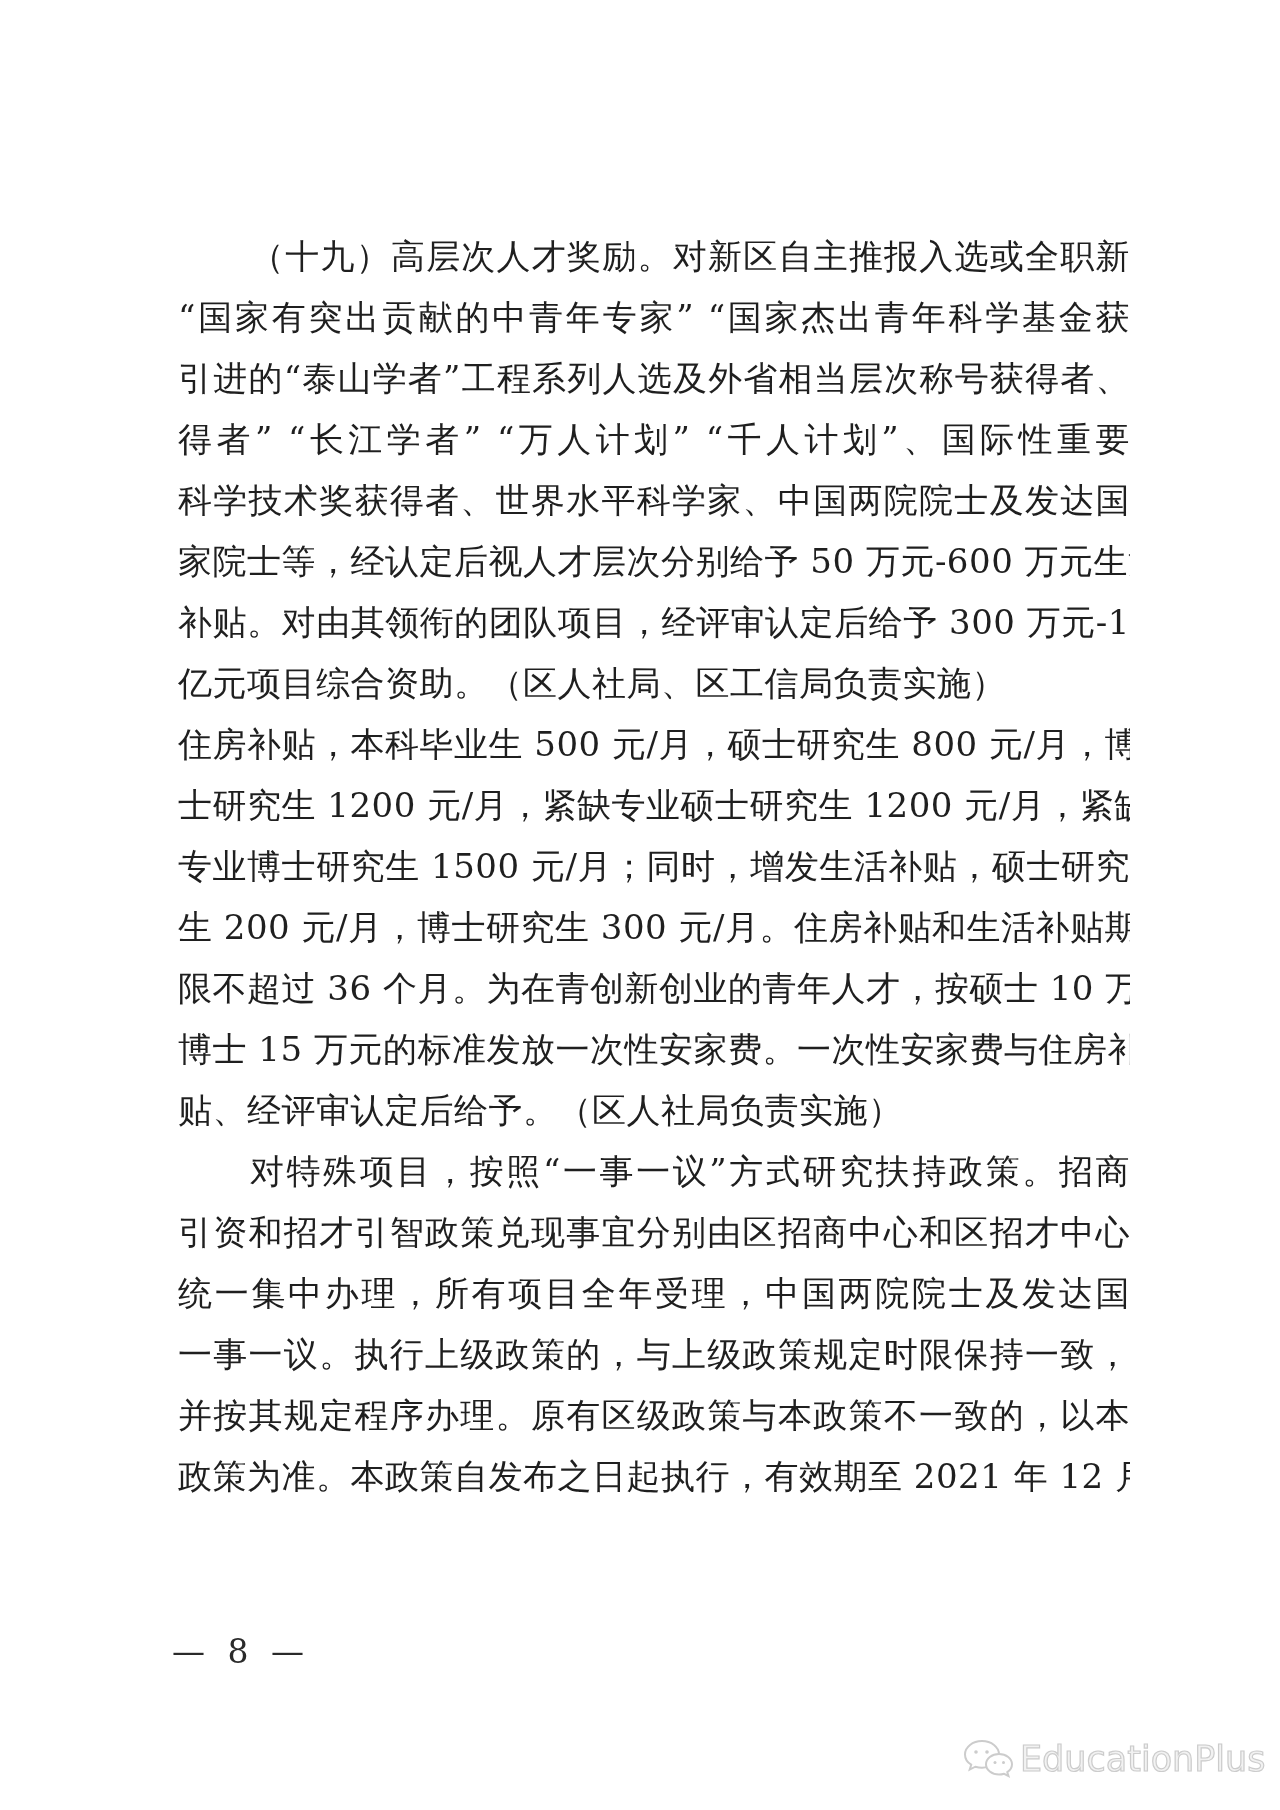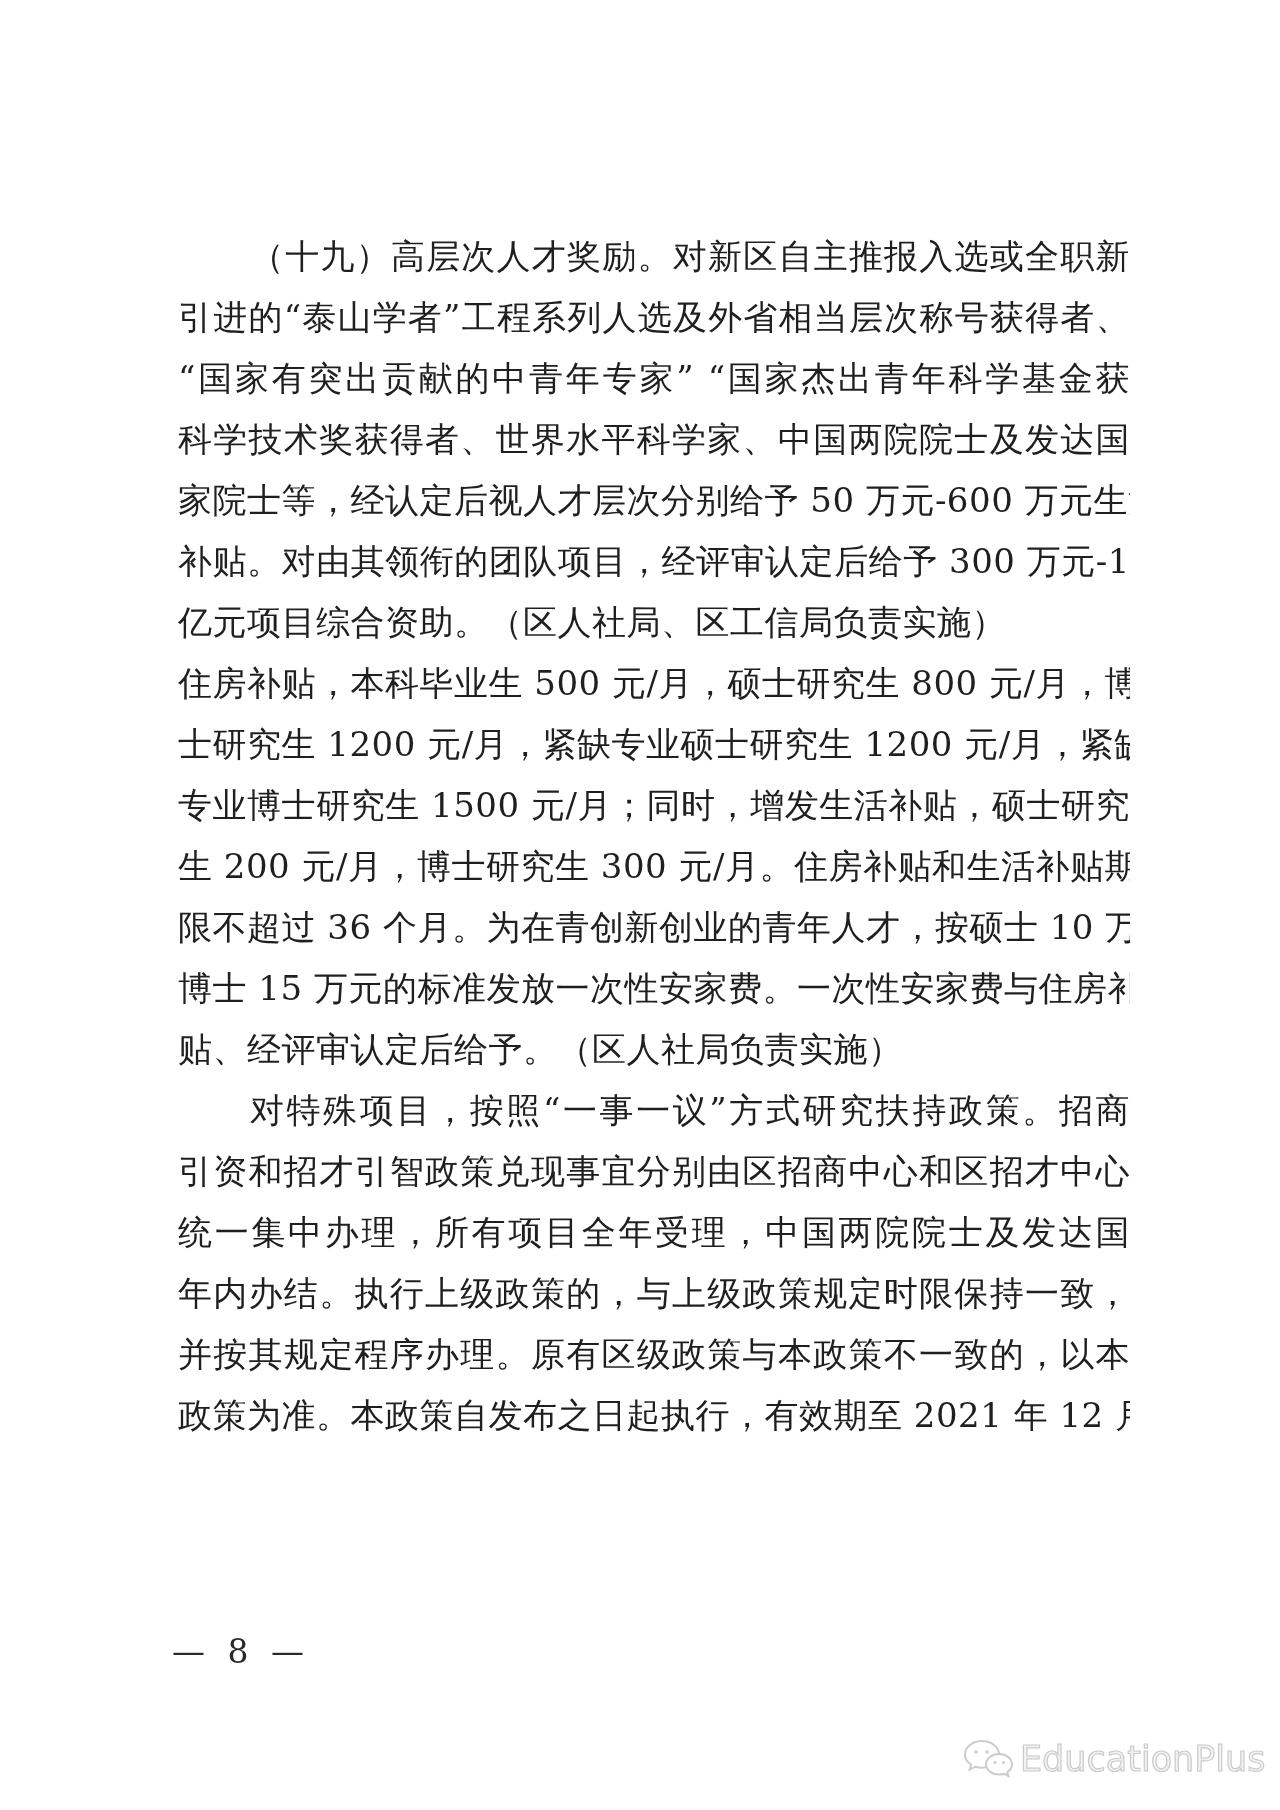--- a/index.html
+++ b/index.html
@@ -75,39 +75,40 @@
   }
 </style>
 </head>
 <body>
 
 <div class="page">
 
   <div class="text-block">
 
     <div class="line p-first">（十九）高层次人才奖励。对新区自主推报入选或全职新</div>
+    <div class="line">“国家有突出贡献的中青年专家” “国家杰出青年科学基金获</div>
     <div class="line">引进的“泰山学者”工程系列人选及外省相当层次称号获得者、</div>
-    <div class="line">“国家有突出贡献的中青年专家” “国家杰出青年科学基金获</div>
+    <div class="line">得者” “长江学者” “万人计划” “千人计划”、国际性重要</div>
     <div class="line">科学技术奖获得者、世界水平科学家、中国两院院士及发达国</div>
     <div class="line">家院士等，经认定后视人才层次分别给予 50 万元-600 万元生活</div>
     <div class="line">补贴。对由其领衔的团队项目，经评审认定后给予 300 万元-1</div>
     <div class="line p-last-short">亿元项目综合资助。（区人社局、区工信局负责实施）</div>
 
     <div class="line">住房补贴，本科毕业生 500 元/月，硕士研究生 800 元/月，博</div>
     <div class="line">士研究生 1200 元/月，紧缺专业硕士研究生 1200 元/月，紧缺</div>
     <div class="line">专业博士研究生 1500 元/月；同时，增发生活补贴，硕士研究</div>
     <div class="line">生 200 元/月，博士研究生 300 元/月。住房补贴和生活补贴期</div>
     <div class="line">限不超过 36 个月。为在青创新创业的青年人才，按硕士 10 万元、</div>
     <div class="line">博士 15 万元的标准发放一次性安家费。一次性安家费与住房补</div>
     <div class="line p-last-short">贴、经评审认定后给予。（区人社局负责实施）</div>
 
     <div class="line p-first">对特殊项目，按照“一事一议”方式研究扶持政策。招商</div>
     <div class="line">引资和招才引智政策兑现事宜分别由区招商中心和区招才中心</div>
     <div class="line">统一集中办理，所有项目全年受理，中国两院院士及发达国</div>
-    <div class="line">年内办结。执行上级政策的，与上级政策规定时限保持一致，</div>
+    <div class="line">一事一议。执行上级政策的，与上级政策规定时限保持一致，</div>
     <div class="line">并按其规定程序办理。原有区级政策与本政策不一致的，以本</div>
     <div class="line">政策为准。本政策自发布之日起执行，有效期至 2021 年 12 月</div>
   </div>
 
   <div class="page-number">— 8 —</div>
 
   <div class="watermark">
     <span class="wechat-icon">
       <svg width="52" height="42" viewBox="0 0 52 42" xmlns="http://www.w3.org/2000/svg">
         <g fill="#ffffff" stroke="#cccccc" stroke-width="2">

